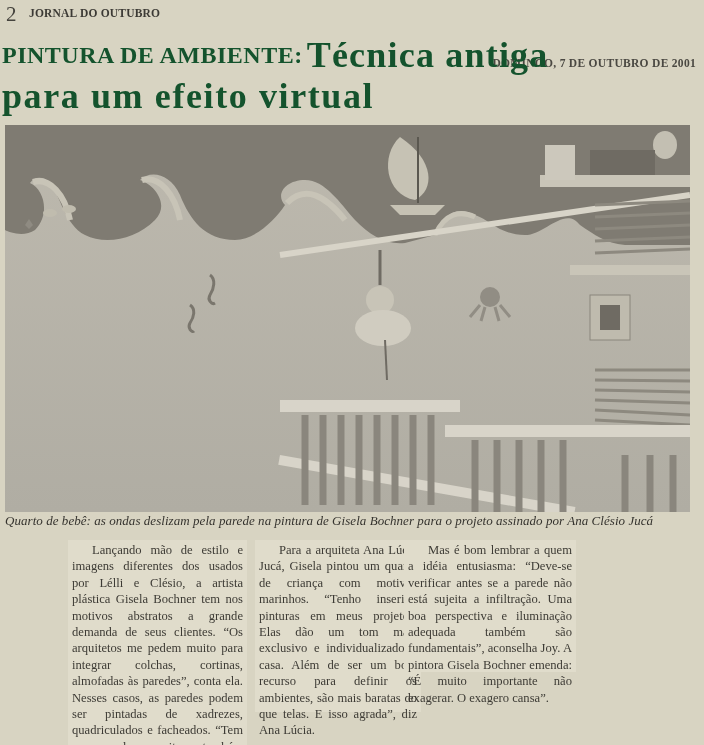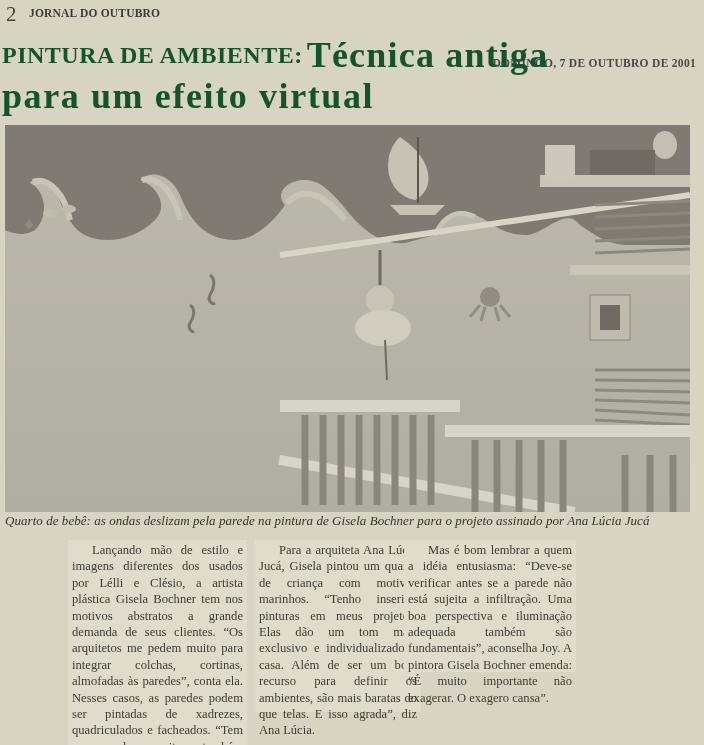--- a/index.html
+++ b/index.html
@@ -175,21 +175,21 @@
       <line x1="514" y1="315" x2="514" y2="387"></line>
       <line x1="536" y1="315" x2="536" y2="387"></line>
       <line x1="558" y1="315" x2="558" y2="387"></line>
       <line x1="620" y1="330" x2="620" y2="387"></line>
       <line x1="645" y1="330" x2="645" y2="387"></line>
       <line x1="668" y1="330" x2="668" y2="387"></line>
     </g>
   </svg>
 </div>
 
-<div class="caption">Quarto de bebê: as ondas deslizam pela parede na pintura de Gisela Bochner para o projeto assinado por Ana Lúcia Jucá</div>
+<div class="caption">Quarto de bebê: as ondas deslizam pela parede na pintura de Gisela Bochner para o projeto assinado por Ana Clésio Jucá</div>
 
 <div class="col col1">
   <p>Lançando mão de estilo e imagens diferentes dos usados por Lélli e Clésio, a artista plástica Gisela Bochner tem nos motivos abstratos a grande demanda de seus clientes. “Os arquitetos me pedem muito para integrar colchas, cortinas, almofadas às paredes”, conta ela. Nesses casos, as paredes podem ser pintadas de xadrezes, quadriculados e facheados. “Tem se usado muito também guirlandas, pétalas, faixas de flores em quartos, lavabos e halls”, diz ela.</p>
 </div>
 <div class="col col2">
   <p>Para a arquiteta Ana Lúcia Jucá, Gisela pintou um quarto de criança com motivos marinhos. “Tenho inserido pinturas em meus projetos. Elas dão um tom mais exclusivo e individualizado à casa. Além de ser um bom recurso para definir os ambientes, são mais baratas do que telas. E isso agrada”, diz Ana Lúcia.</p>
 </div>
 <div class="col col3">
   <p>Mas é bom lembrar a quem a idéia entusiasma: “Deve-se verificar antes se a parede não está sujeita a infiltração. Uma boa perspectiva e iluminação adequada também são fundamentais”, aconselha Joy. A pintora Gisela Bochner emenda: “É muito importante não exagerar. O exagero cansa”.</p>
 </div>

